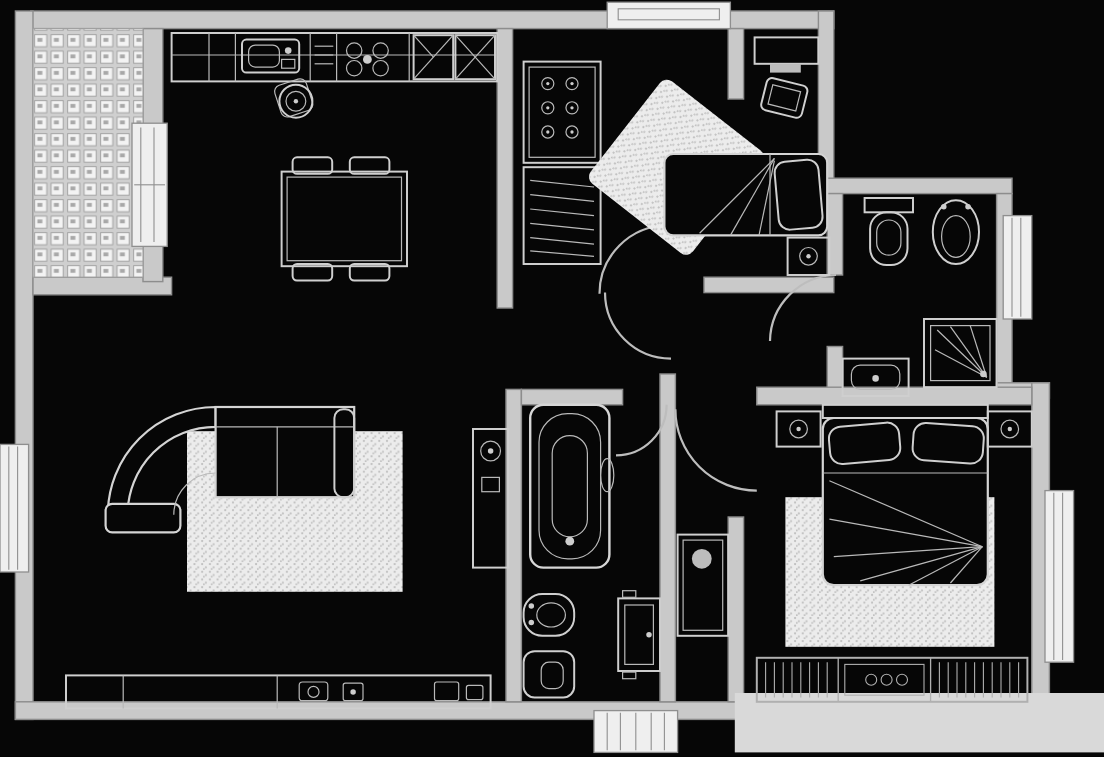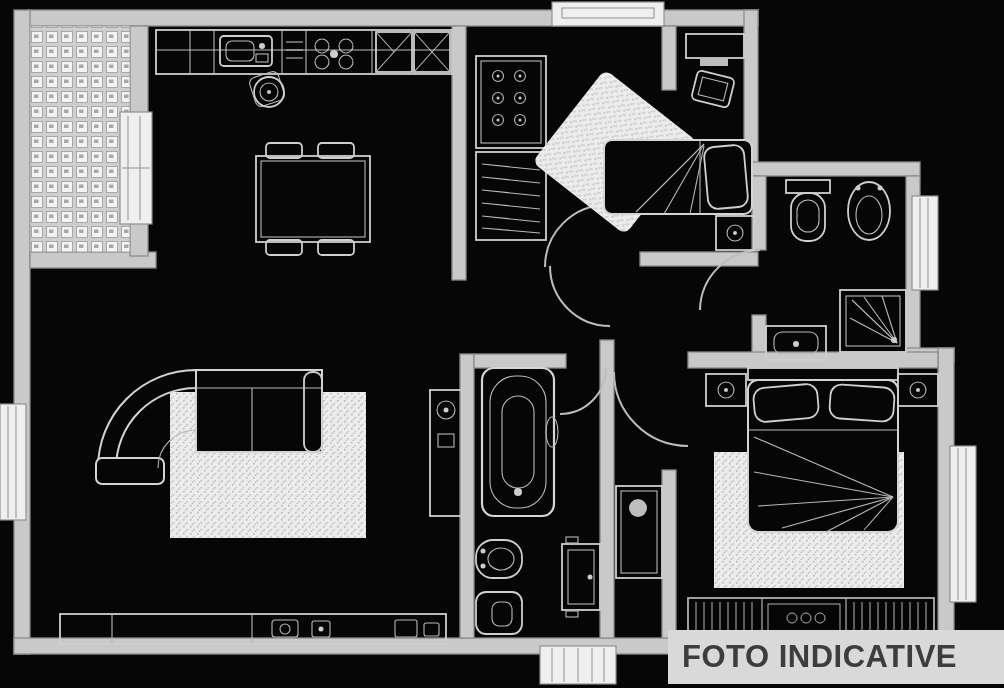--- a/index.html
+++ b/index.html
@@ -365,16 +365,13 @@
       <line x1="918" y1="602" x2="918" y2="634"></line>
           <line x1="926" y1="602" x2="926" y2="634"></line>
     </g>
     <rect x="768" y="604" width="72" height="28" fill="none" stroke-width="1"></rect>
     <circle cx="792" cy="618" r="5" fill="none" stroke-width="1"></circle>
     <circle cx="806" cy="618" r="5" fill="none" stroke-width="1"></circle>
     <circle cx="820" cy="618" r="5" fill="none" stroke-width="1"></circle>
   </g>
 </svg>
 
-<div class="watermark">
-  <span>FOTO INDICATIVE</span>
 </div>
-</div>
 
 </body></html>

